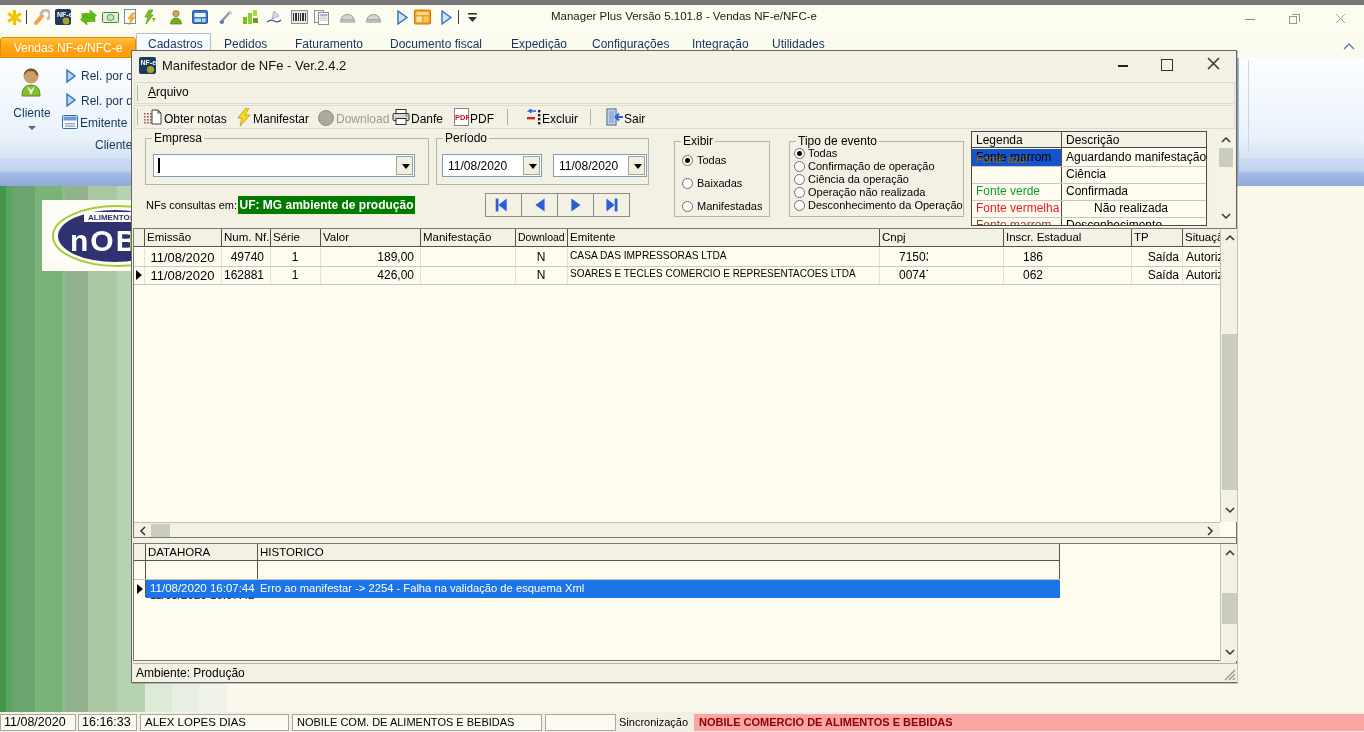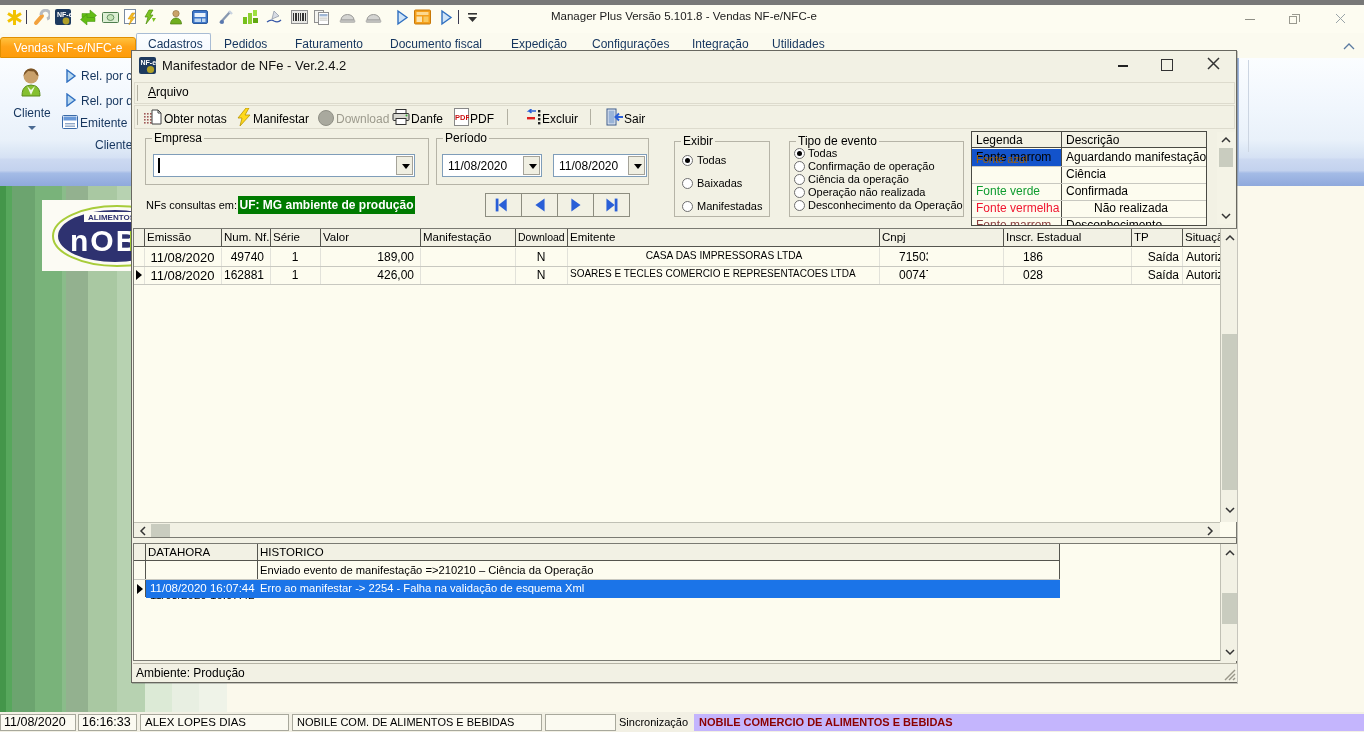--- a/index.html
+++ b/index.html
@@ -196,21 +196,21 @@
 </div>
 
 <div class="abs" style="left:0;top:712px;width:1364px;height:20px;background:#f2f0e4;"></div>
 <div id="statusbar">
 <div class="abs" style="left:0;top:714px;width:76px;height:17px;background:#fbfaf1;border:1px solid #a8a89c;line-height:15px;padding-left:3px;font-size:12.5px;">11/08/2020</div>
 <div class="abs" style="left:78px;top:714px;width:59px;height:17px;background:#fbfaf1;border:1px solid #a8a89c;line-height:15px;padding-left:3px;font-size:12.5px;">16:16:33</div>
 <div class="abs" style="left:140px;top:714px;width:149px;height:17px;background:#fbfaf1;border:1px solid #a8a89c;line-height:15px;padding-left:4px;font-size:11.5px;">ALEX LOPES DIAS</div>
 <div class="abs" style="left:292px;top:714px;width:250px;height:17px;background:#fbfaf1;border:1px solid #a8a89c;line-height:15px;padding-left:4px;font-size:11px;">NOBILE COM. DE ALIMENTOS E BEBIDAS</div>
 <div class="abs" style="left:545px;top:714px;width:71px;height:17px;background:#fbfaf1;border:1px solid #a8a89c;"></div>
 <div class="abs" style="left:619px;top:716px;font-size:11px;">Sincronização</div>
-<div class="abs" style="left:694px;top:714px;width:670px;height:17px;background:#c4b5fd;line-height:16px;padding-left:5px;font-size:11px;font-weight:bold;color:#8b0000;">NOBILE COMERCIO DE ALIMENTOS E BEBIDAS</div>
+<div class="abs" style="left:694px;top:714px;width:670px;height:17px;background:#fca5a5;line-height:16px;padding-left:5px;font-size:11px;font-weight:bold;color:#8b0000;">NOBILE COMERCIO DE ALIMENTOS E BEBIDAS</div>
 </div>
 
 <div id="dialog" class="abs" style="left:131px;top:50px;width:1106px;height:633px;background:#f2f1e4;border:1px solid #68675f;box-shadow:1px 1px 0 rgba(100,100,100,.35);">
 <div class="abs" style="left:7px;top:6px;width:17px;height:17px;"><svg width="17" height="17">
         <rect x="0" y="0" width="17" height="17" rx="2" fill="#1d3a5f"></rect>
         <text x="1.5" y="8" font-size="7" fill="#fff" font-weight="bold">NF-e</text>
         <circle cx="11.5" cy="12.5" r="3.6" fill="#b0a028"></circle>
       </svg></div>
 <div class="abs" style="left:30px;top:7px;font-size:13px;color:#111;">Manifestador de NFe - Ver.2.4.2</div>
 <div class="abs" style="left:986px;top:14px;width:10px;height:1.5px;background:#222;"></div>
@@ -408,33 +408,33 @@
 <div class="abs" style="left:0;top:37px;width:1086px;height:1px;background:#c8c8c0;"></div>
 <div class="abs" style="left:0;top:55px;width:1086px;height:1px;background:#c8c8c0;"></div>
 <div class="abs" style="left:1px;top:40px;width:8px;height:12px;"><svg width="8" height="12">
           <path d="M1 1 L7 6 L1 11 z" fill="#000"></path>
         </svg></div>
 <div class="abs" style="left:10px;top:21px;width:77px;height:17px;overflow:hidden;font-size:13px;text-align:center;white-space:nowrap;">11/08/2020</div>
 <div class="abs" style="left:87px;top:21px;width:43px;height:17px;overflow:hidden;font-size:12px;text-align:right;white-space:nowrap;">49740</div>
 <div class="abs" style="left:136px;top:21px;width:50px;height:17px;overflow:hidden;font-size:12px;text-align:center;white-space:nowrap;">1</div>
 <div class="abs" style="left:186px;top:21px;width:94px;height:17px;overflow:hidden;font-size:12px;text-align:right;white-space:nowrap;">189,00</div>
 <div class="abs" style="left:381px;top:21px;width:52px;height:17px;overflow:hidden;font-size:12px;text-align:center;white-space:nowrap;">N</div>
-<div class="abs" style="left:436px;top:21px;width:308px;height:17px;overflow:hidden;font-size:10.2px;text-align:center;white-space:nowrap;">CASA DAS IMPRESSORAS LTDA</div>
+<div class="abs" style="left:436px;top:21px;width:308px;height:17px;overflow:hidden;font-size:10.2px;text-align:left;white-space:nowrap;">CASA DAS IMPRESSORAS LTDA</div>
 <div class="abs" style="left:765px;top:21px;width:29px;height:17px;overflow:hidden;font-size:12px;text-align:left;white-space:nowrap;">71503</div>
 <div class="abs" style="left:889px;top:21px;width:40px;height:17px;overflow:hidden;font-size:12px;text-align:left;white-space:nowrap;">186</div>
 <div class="abs" style="left:997px;top:21px;width:48px;height:17px;overflow:hidden;font-size:12px;text-align:right;white-space:nowrap;">Saída</div>
 <div class="abs" style="left:1052px;top:21px;width:34px;height:17px;overflow:hidden;font-size:12px;text-align:left;white-space:nowrap;">Autoriz</div>
 <div class="abs" style="left:10px;top:39px;width:77px;height:17px;overflow:hidden;font-size:13px;text-align:center;white-space:nowrap;">11/08/2020</div>
 <div class="abs" style="left:87px;top:39px;width:43px;height:17px;overflow:hidden;font-size:12px;text-align:right;white-space:nowrap;">162881</div>
 <div class="abs" style="left:136px;top:39px;width:50px;height:17px;overflow:hidden;font-size:12px;text-align:center;white-space:nowrap;">1</div>
 <div class="abs" style="left:186px;top:39px;width:94px;height:17px;overflow:hidden;font-size:12px;text-align:right;white-space:nowrap;">426,00</div>
 <div class="abs" style="left:381px;top:39px;width:52px;height:17px;overflow:hidden;font-size:12px;text-align:center;white-space:nowrap;">N</div>
 <div class="abs" style="left:436px;top:39px;width:308px;height:17px;overflow:hidden;font-size:10px;text-align:left;white-space:nowrap;">SOARES E TECLES COMERCIO E REPRESENTACOES LTDA</div>
 <div class="abs" style="left:765px;top:39px;width:29px;height:17px;overflow:hidden;font-size:12px;text-align:left;white-space:nowrap;">00747</div>
-<div class="abs" style="left:889px;top:39px;width:40px;height:17px;overflow:hidden;font-size:12px;text-align:left;white-space:nowrap;">028</div>
+<div class="abs" style="left:889px;top:39px;width:40px;height:17px;overflow:hidden;font-size:12px;text-align:left;white-space:nowrap;">062</div>
 <div class="abs" style="left:997px;top:39px;width:48px;height:17px;overflow:hidden;font-size:12px;text-align:right;white-space:nowrap;">Saída</div>
 <div class="abs" style="left:1052px;top:39px;width:34px;height:17px;overflow:hidden;font-size:12px;text-align:left;white-space:nowrap;">Autoriz</div>
 <div class="abs" style="left:1086px;top:0;width:17px;height:293px;background:#f2f1e4;border-left:1px solid #c0c0b4;">
 <div class="chev" style="left:4px;top:5px;">
           <svg width="10" height="8">
             <path d="M1 6 L5 2 L9 6" fill="none" stroke="#333" stroke-width="1.5"></path>
           </svg>
         </div>
 <div class="abs" style="left:1px;top:105px;width:15px;height:156px;background:#c9ccbf;"></div>
 <div class="chev" style="left:4px;top:277px;">
@@ -459,21 +459,20 @@
 </div>
 <div class="abs" style="left:1px;top:492px;width:1104px;height:118px;border:1px solid #7a7a72;background:#fdfcef;">
 <div class="abs" style="left:0;top:0;width:925px;height:17px;background:#f2f1e4;border-bottom:1px solid #55554e;"></div>
 <div class="abs" style="left:11px;top:0;width:1px;height:53px;background:#55554e;"></div>
 <div class="abs" style="left:123px;top:0;width:1px;height:53px;background:#55554e;"></div>
 <div class="abs" style="left:925px;top:0;width:1px;height:53px;background:#55554e;"></div>
 <span class="abs" style="left:14px;top:2px;font-size:11.5px;">DATAHORA</span>
       <span class="abs" style="left:126px;top:2px;font-size:11.5px;">HISTORICO</span>
 <div class="abs" style="left:0;top:35px;width:926px;height:1px;background:#c8c8c0;"></div>
 <span class="abs" style="left:16px;top:20px;font-size:11.5px;white-space:nowrap;margin-top:25px;">11/08/2020 16:07:42</span>
-<span class="abs" style="left:126px;top:20px;font-size:11.2px;white-space:nowrap;">Enviado evento de manifestação =&gt;210210 – Ciência da Operação</span>
 <div class="abs" style="left:12px;top:36px;width:914px;height:18px;background:#1b74e8;"></div>
 <div class="abs" style="left:2px;top:39px;width:8px;height:12px;"><svg width="8" height="12">
           <path d="M1 1 L7 6 L1 11 z" fill="#000"></path>
         </svg></div>
 <span class="abs" style="left:16px;top:38px;font-size:11.5px;color:#fff;white-space:nowrap;">11/08/2020 16:07:44</span>
 <span class="abs" style="left:126px;top:38px;font-size:11.2px;color:#fff;white-space:nowrap;">Erro ao manifestar -&gt; 2254 - Falha na validação de esquema Xml</span>
 <div class="abs" style="left:1086px;top:0;width:17px;height:117px;background:#f2f1e4;border-left:1px solid #c0c0b4;">
 <div class="chev" style="left:4px;top:5px;">
           <svg width="10" height="8">
             <path d="M1 6 L5 2 L9 6" fill="none" stroke="#333" stroke-width="1.5"></path>

